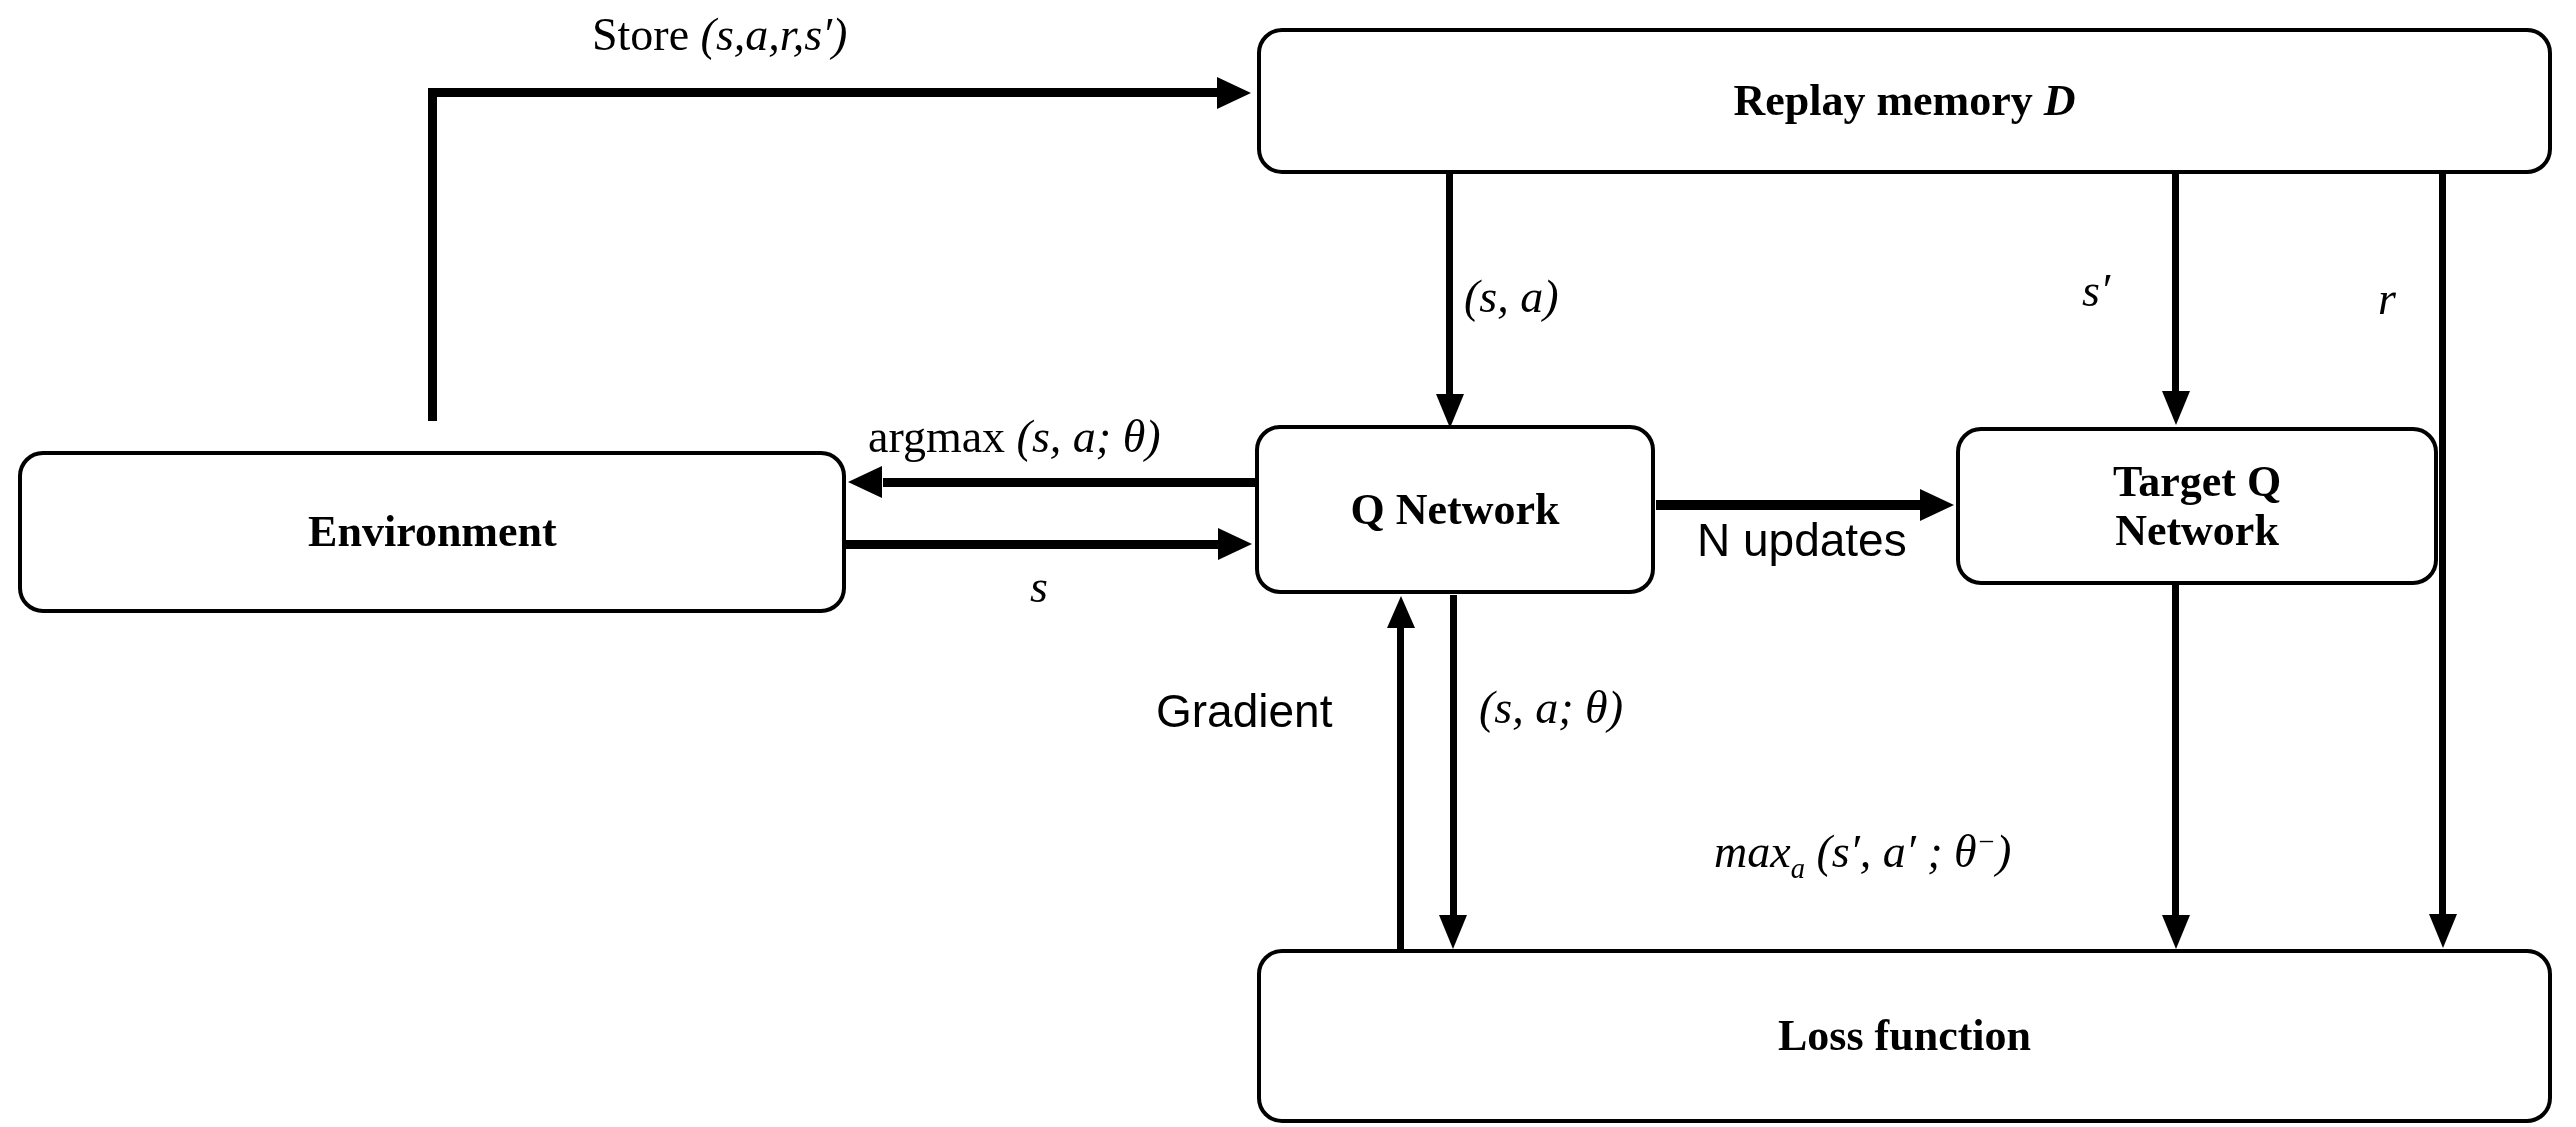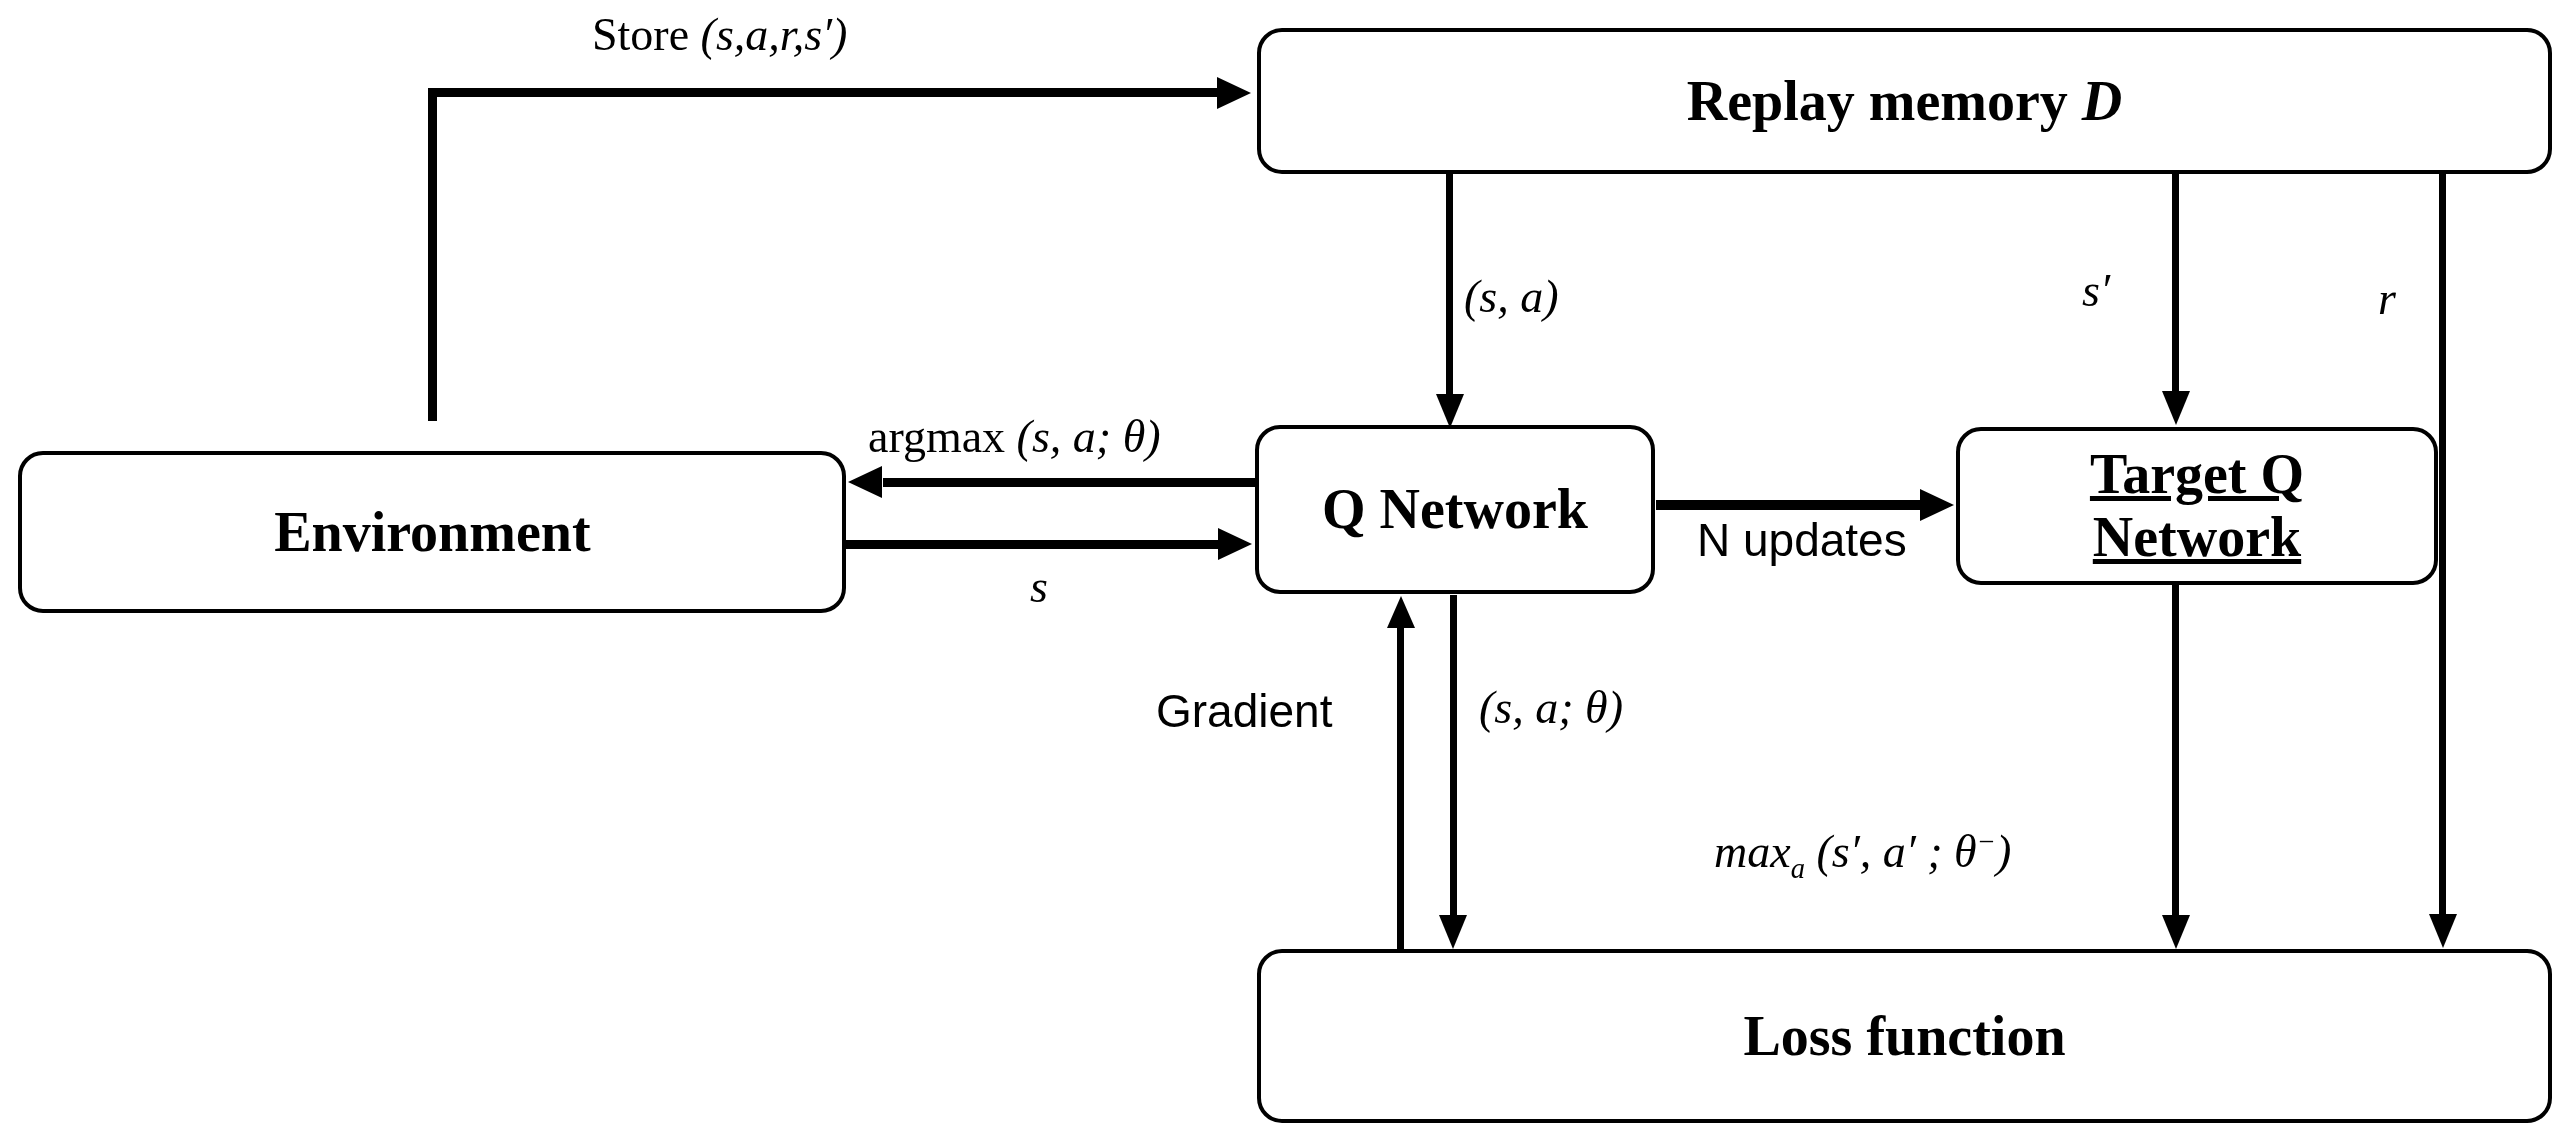--- a/index.html
+++ b/index.html
@@ -11,21 +11,21 @@
     overflow:hidden;
   }
   .box{
     position:absolute;
     background:#ffffff;
     border:4.4px solid #000000;
     border-radius:25px;
     display:flex;align-items:center;justify-content:center;
     text-align:center;
     font-weight:bold;
-    font-size:56px;
+    font-size:44px;
     color:#000000;
     line-height:1.12;
     box-sizing:border-box;
   }
   .hline{position:absolute;background:#000000;}
   .vline{position:absolute;background:#000000;}
   .ah{position:absolute;width:0;height:0;}
   .ah-right{border-top:16px solid transparent;border-bottom:16px solid transparent;border-left:34px solid #000000;}
   .ah-left {border-top:16px solid transparent;border-bottom:16px solid transparent;border-right:34px solid #000000;}
   .ah-down {border-left:14px solid transparent;border-right:14px solid transparent;border-top:34px solid #000000;}
@@ -52,21 +52,21 @@
   </div>
 
   <div class="box" style="left:18.4px;top:421px;width:828px;height:162px;margin-top:30px;">
     <span>Environment</span>
   </div>
 
   <div class="box" style="left:1255px;top:425px;width:400px;height:169px;">
     <span>Q Network</span>
   </div>
 
-  <div class="box" style="left:1956px;top:427px;width:482px;height:158px;text-decoration:underline;">
+  <div class="box" style="left:1956px;top:427px;width:482px;height:158px;">
     <span>
       <span style="display:block;">Target Q</span>
       <span style="display:block;">Network</span>
     </span>
   </div>
 
   <div class="box" style="left:1257px;top:949px;width:1295px;height:174px;">
     <span>Loss function</span>
   </div>
 

